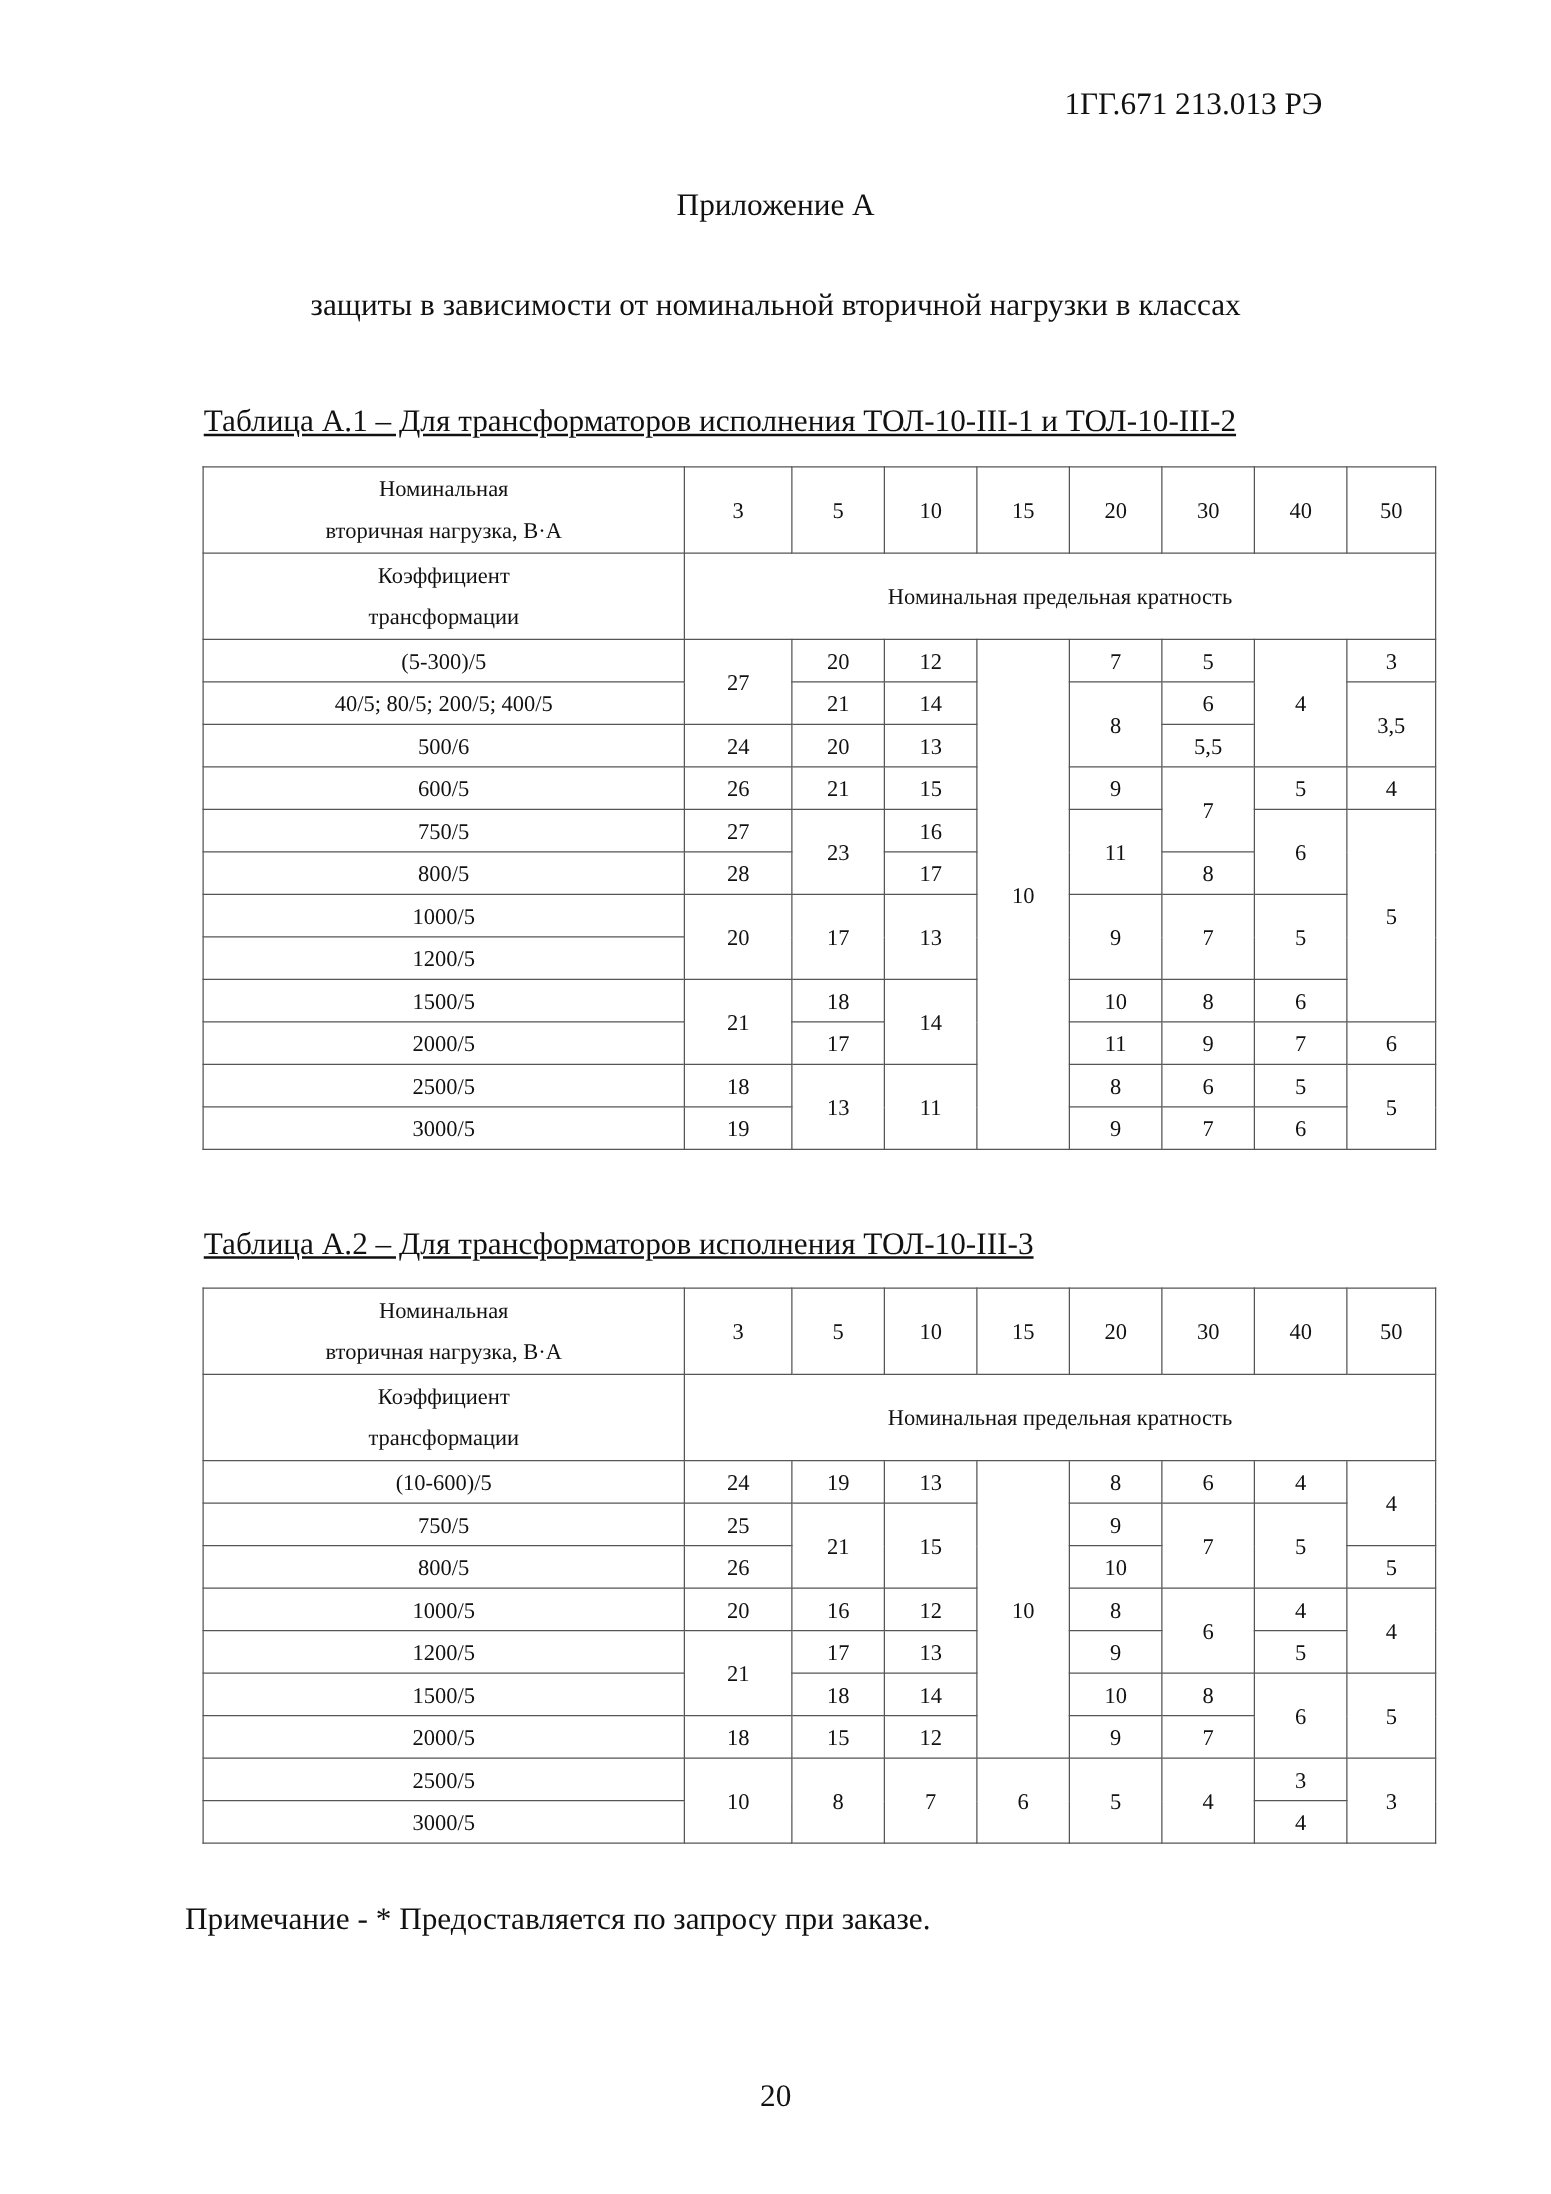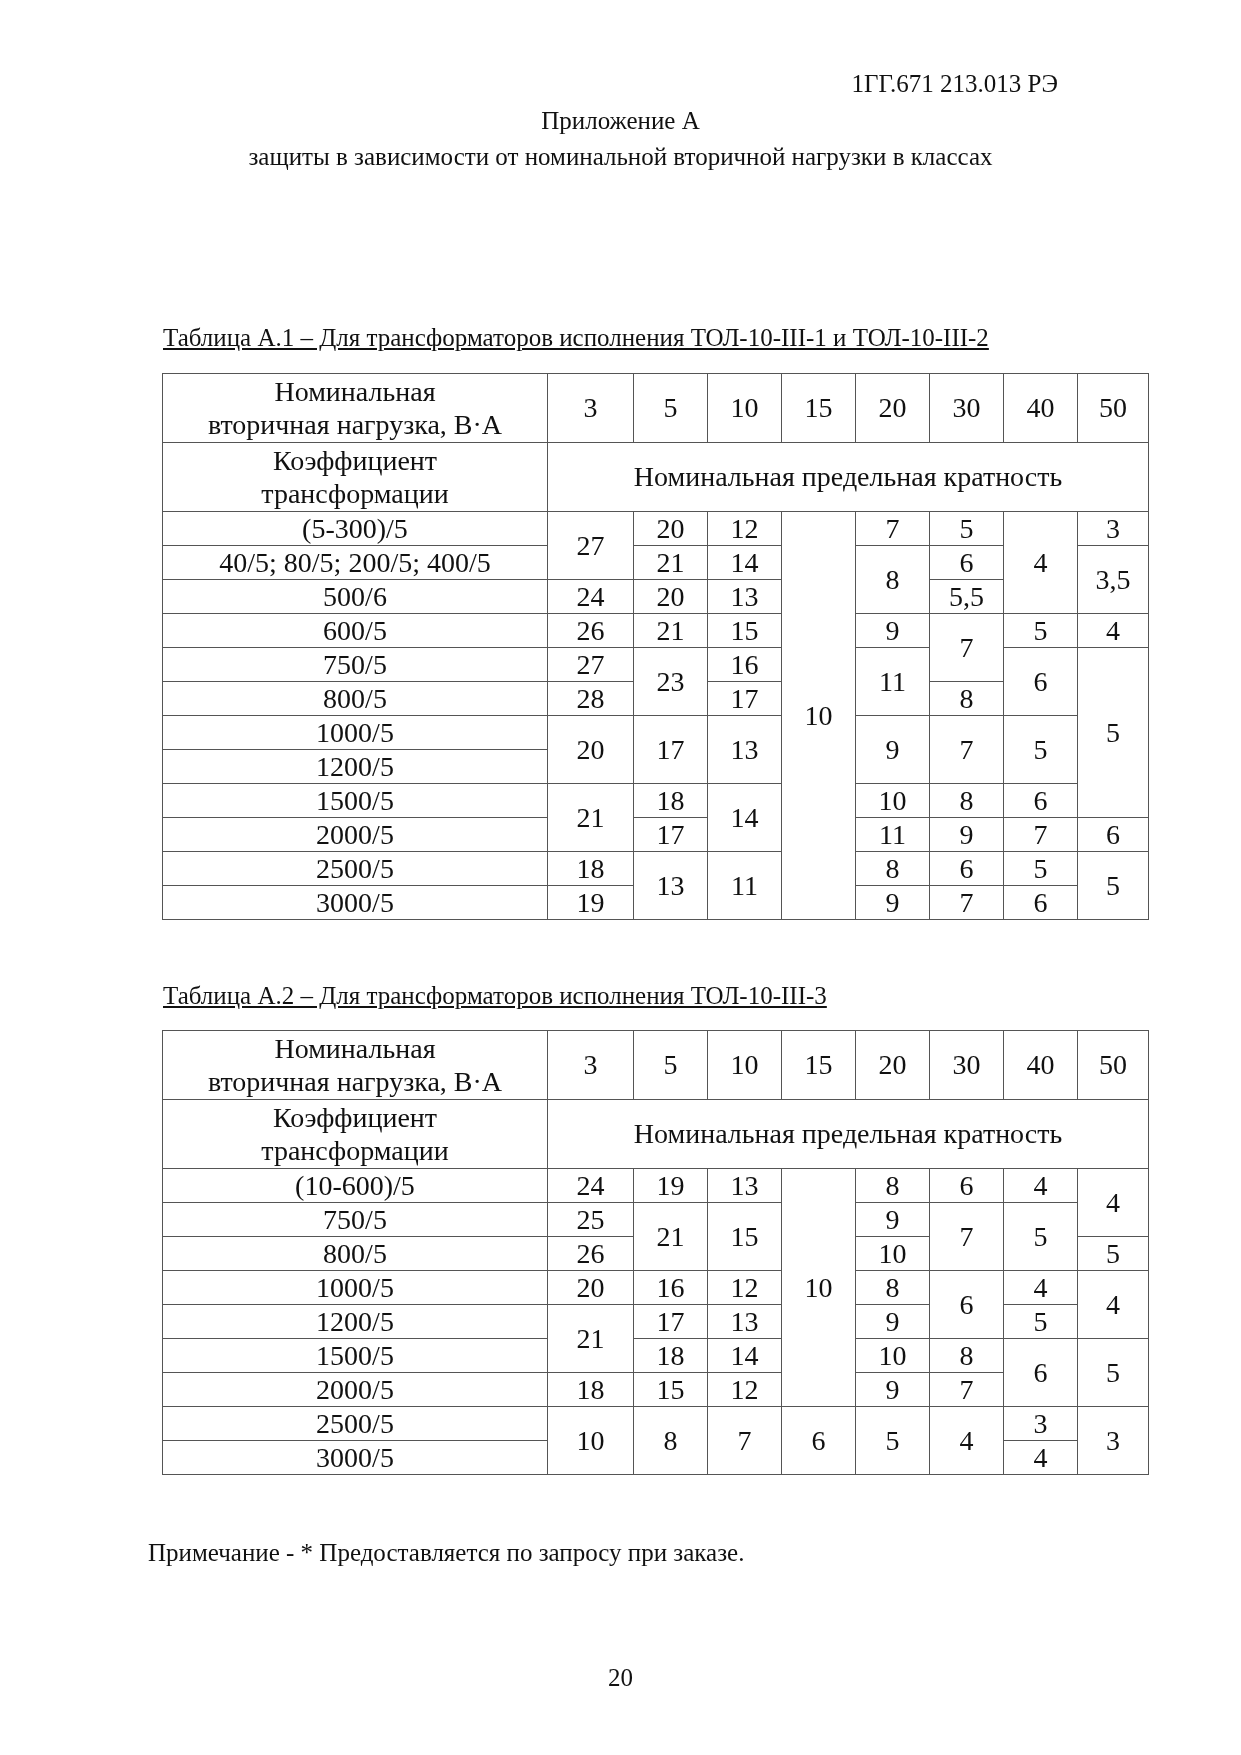--- a/index.html
+++ b/index.html
@@ -3,41 +3,41 @@
   <meta charset="utf-8">
   <style>
     html, body { margin: 0; padding: 0; background: #ffffff; }
     body {
       width: 1241px; height: 1755px; position: relative; overflow: hidden;
       font-family: "Liberation Serif", "DejaVu Serif", serif;
       color: #111111;
     }
     .doc-code { position: absolute; top: 70px; right: 183px; font-size: 25px; }
     .title-block { position: absolute; top: 103px; left: 0; width: 1241px; text-align: center; font-size: 25px; line-height: 35.5px; }
-    .title-block div { white-space: nowrap; }
+    .title-block div { white-space: nowrap; margin-top: 44px; }
     .caption { position: absolute; left: 163px; font-size: 25px; white-space: nowrap; text-decoration: underline; }
     .cap1 { top: 324px; }
     .cap2 { top: 982px; }
     table.grid {
       position: absolute; left: 162px; width: 986px;
       border-collapse: collapse; table-layout: fixed;
-      font-size: 28px;
+      font-size: 18px;
     }
     table.grid td {
       border: 1.5px solid #555555;
       text-align: center; vertical-align: middle;
       padding: 0; line-height: 26px; white-space: nowrap;
     }
     .t1 { top: 373px; }
     .t2 { top: 1030px; }
     .hdr1 td { height: 68px; }
     .hdr2 td { height: 68px; }
     .hdr-label { line-height: 33px !important; }
     .data td { height: 33px; }
-    .note { position: absolute; top: 1522px; left: 148px; font-size: 25px; white-space: nowrap; margin-top: 17px; }
+    .note { position: absolute; top: 1522px; left: 148px; font-size: 25px; white-space: nowrap; }
     .page-num { position: absolute; top: 1664px; left: 0; width: 1241px; text-align: center; font-size: 25px; }
   </style>
 </head>
 <body>
 
 <div class="doc-code">1ГГ.671 213.013 РЭ</div>
 
 <div class="title-block">
   <div>Приложение А</div>
   <div>защиты в зависимости от номинальной вторичной нагрузки в классах</div>

